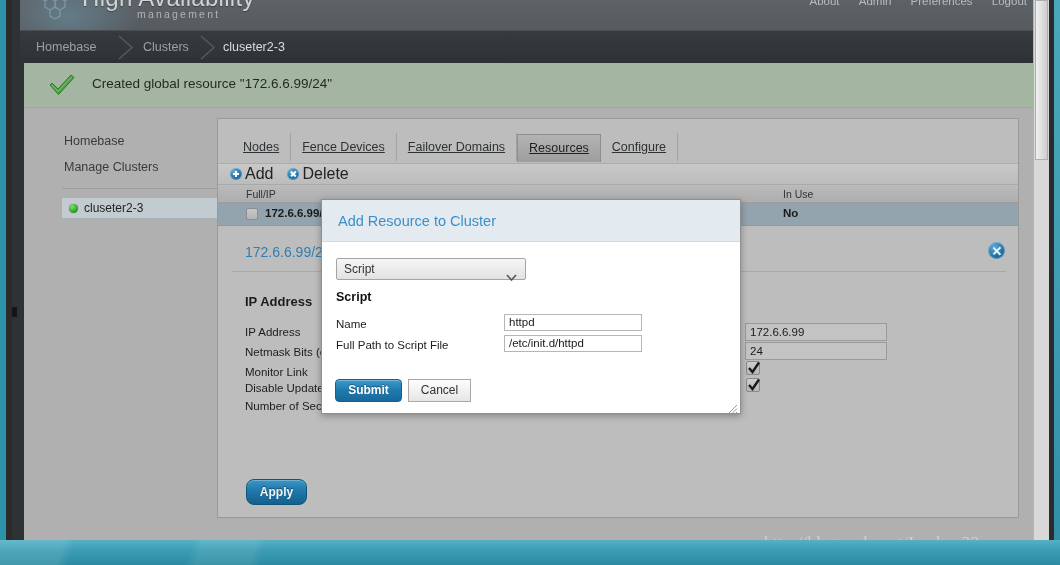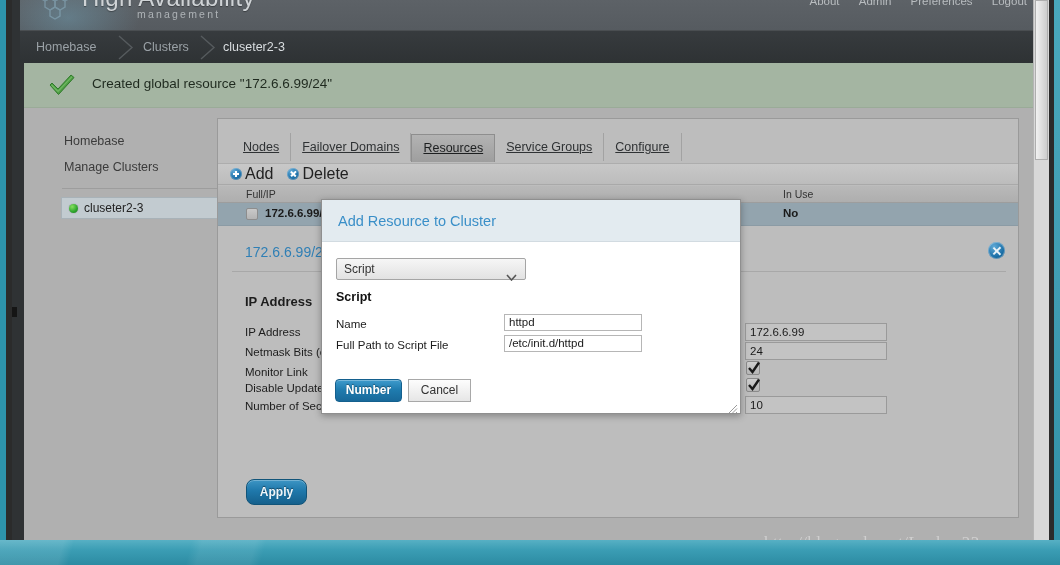--- a/index.html
+++ b/index.html
@@ -439,23 +439,23 @@
         <div class="cluster-row">
           <span class="dot"></span>
           <span class="nm">cluseter2-3</span>
         </div>
       </div>
 
       <div class="card">
 
         <div class="tabs">
           <div class="tab">Nodes</div>
+          <div class="tab">Fence Devices</div>
           <div class="tab">Failover Domains</div>
           <div class="tab active">Resources</div>
-          <div class="tab">Service Groups</div>
           <div class="tab">Configure</div>
         </div>
 
         <div class="toolbar">
           <div class="tb-btn">
             <span class="tb-ico plus"></span>
             <span>Add</span>
           </div>
           <div class="tb-btn">
             <span class="tb-ico x"></span>
@@ -497,21 +497,20 @@
           </div>
 
           <div class="frow" style="top:148px">Disable Updates to Static Routes</div>
           <div class="fck" style="left:528px; top:144px">
             <svg width="14" height="14" viewBox="0 0 14 14">
                 <path d="M2 7 L5.5 11 L12 1.5" fill="none" stroke="#1a1a1a" stroke-width="2.4"></path>
               </svg>
           </div>
 
           <div class="frow" style="top:166px">Number of Seconds to Sleep After Removing an IP Address</div>
-          <div class="fin" style="left:527px; top:162px">10</div>
 
           <div class="apply-btn">Apply</div>
         </div>
 
       </div>
     </div>
 
     <div class="modal">
       <div class="modal-head">
         <div class="t">Add Resource to Cluster</div>
@@ -528,21 +527,21 @@
         </div>
 
         <div class="m-sec">Script</div>
 
         <div class="m-lbl" style="top:76px">Name</div>
         <div class="m-in" style="left:182px; top:72px; width:138px">httpd</div>
 
         <div class="m-lbl" style="top:97px">Full Path to Script File</div>
         <div class="m-in" style="left:182px; top:93px; width:138px">/etc/init.d/httpd</div>
 
-        <div class="btn-submit">Number</div>
+        <div class="btn-submit">Submit</div>
         <div class="btn-cancel">Cancel</div>
 
         <div class="resize-h">
           <svg width="12" height="12" viewBox="0 0 12 12">
             <g stroke="#9a9a9a" stroke-width="1">
               <line x1="11" y1="3" x2="3" y2="11"></line>
               <line x1="11" y1="6.5" x2="6.5" y2="11"></line>
               <line x1="11" y1="10" x2="10" y2="11"></line>
             </g>
           </svg>

